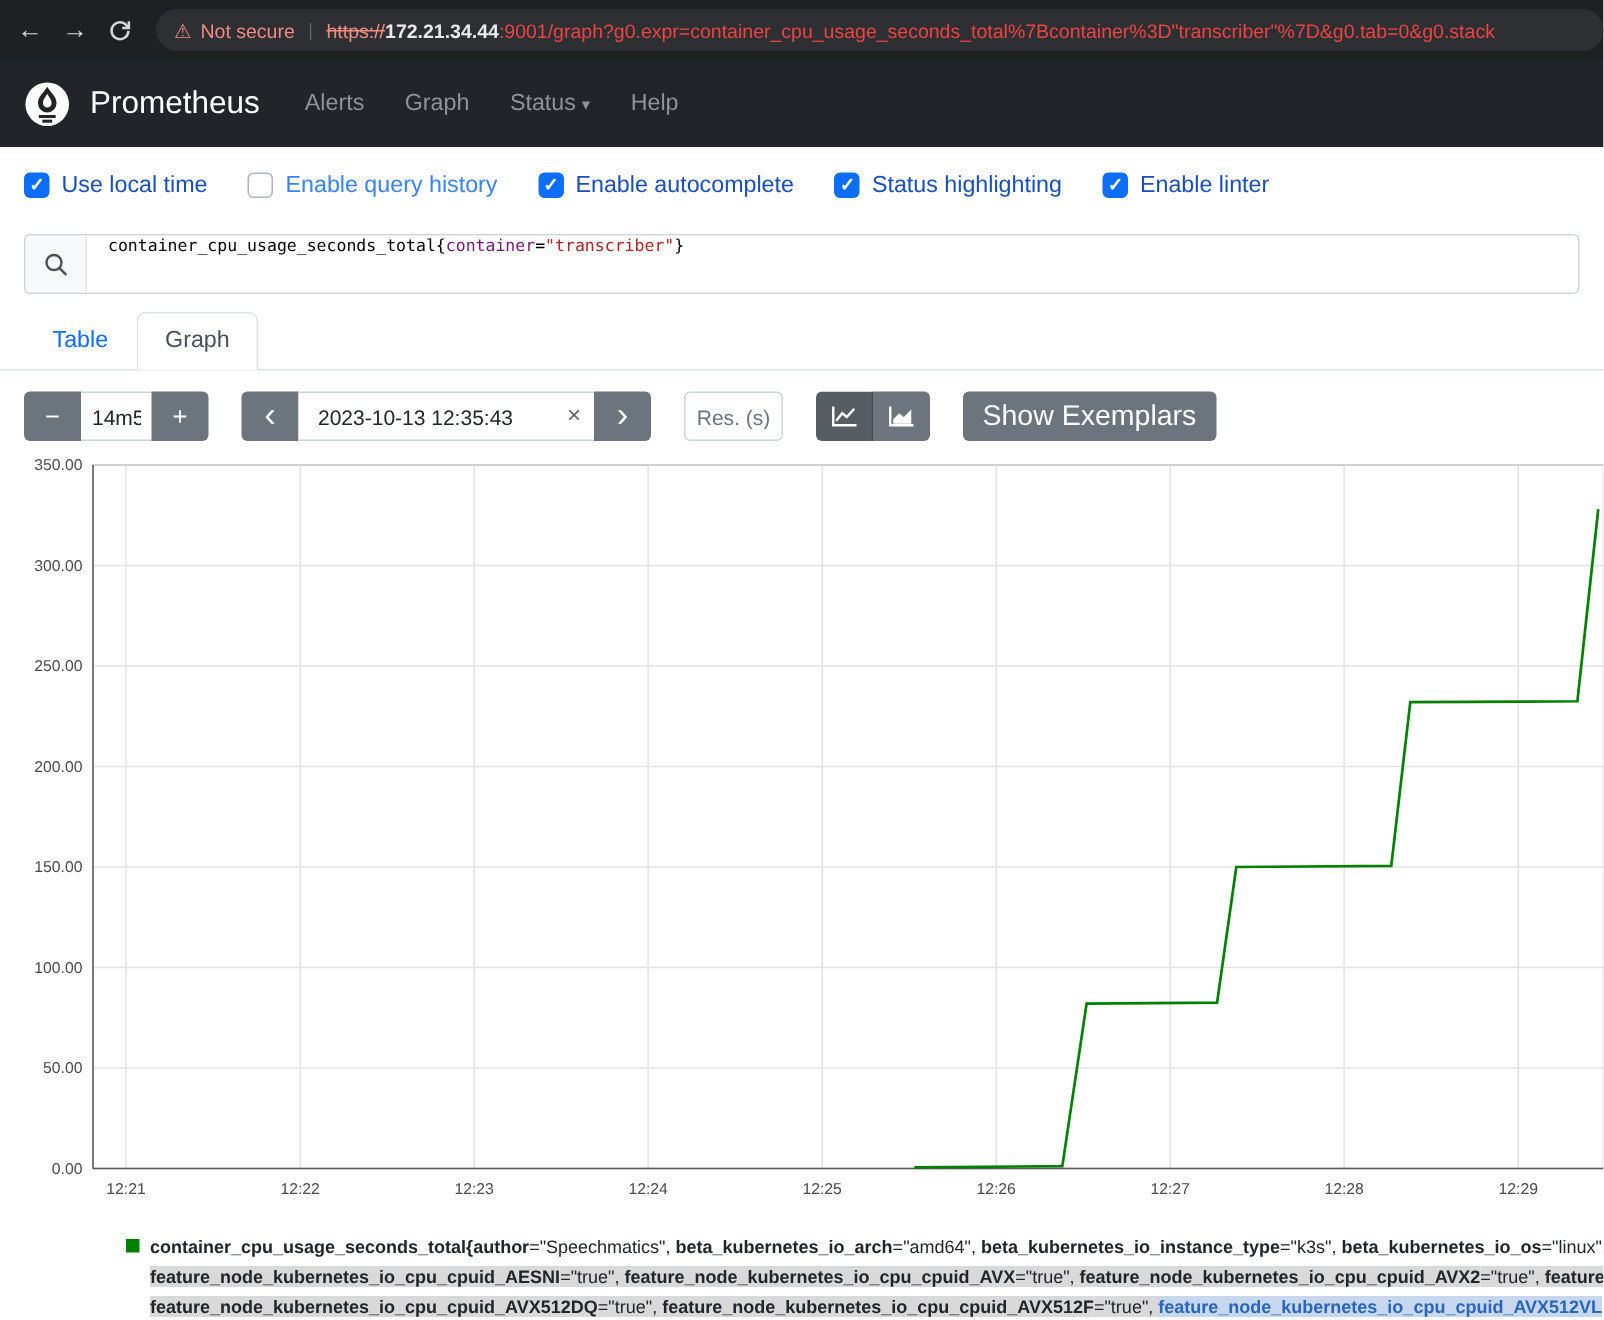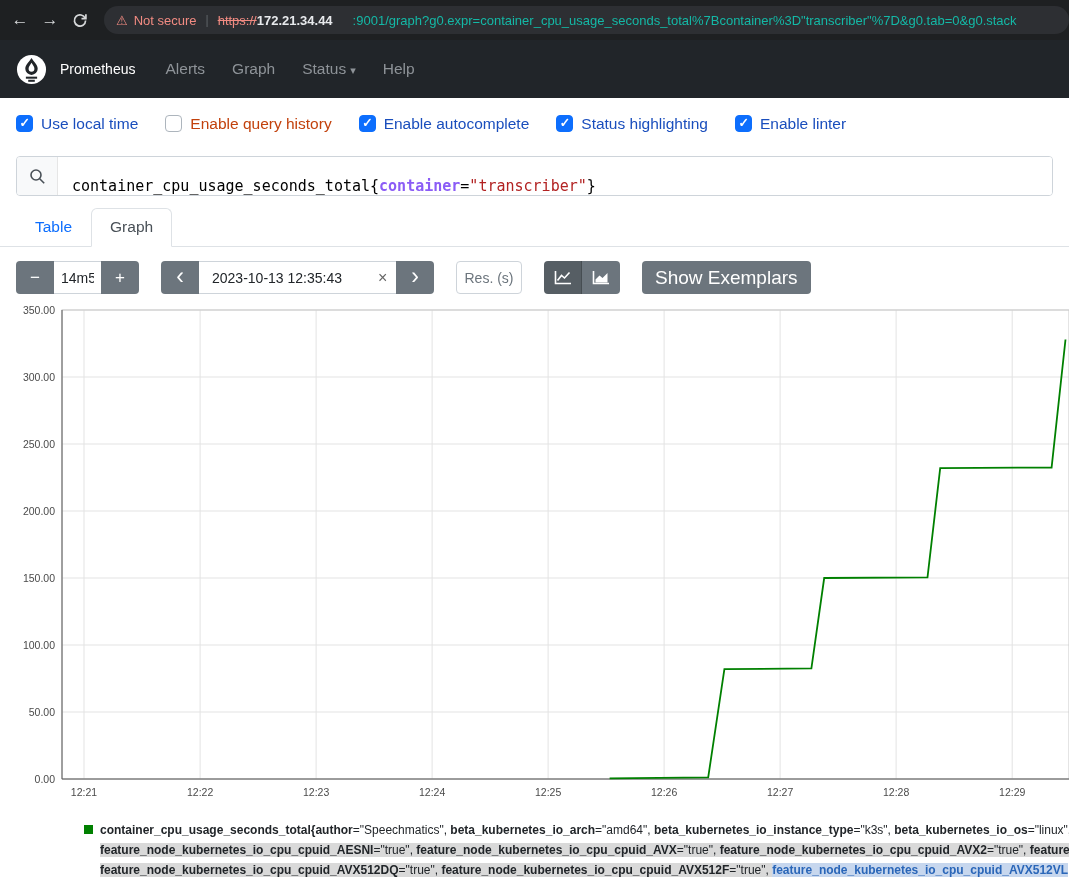--- a/index.html
+++ b/index.html
@@ -13,47 +13,47 @@
   .browser-bar { height:40px; background:#1e2022; display:flex; align-items:center; padding:0 0 0 6px; gap:2px; }
   .nav-icon-btn { width:28px; height:28px; border:none; background:transparent; color:#d6d8da;
     font-size:17px; display:flex; align-items:center; justify-content:center; border-radius:50%; padding:0; }
   .omnibox { flex:1; height:28px; background:#2d2f33; border-radius:14px; margin-left:8px;
     display:flex; align-items:center; padding:0 12px; overflow:hidden; white-space:nowrap; font-size:13px; }
   .warn-icon { color:#f28b82; font-size:13px; margin-right:6px; }
   .not-secure { color:#f28b82; margin-right:9px; }
   .url-divider { color:#5f6368; margin-right:9px; font-size:12px; }
   .url-protocol { color:#f28b82; text-decoration:line-through; }
   .url-host { color:#e8eaed; font-weight:700; }
-  .url-rest { color:#14b8a6;margin-left:20px; }
+  .url-rest { color:#ef4444; }
 
   
   .prom-navbar { height:58px; background:#212529; display:flex; align-items:center; padding:0 16px; }
-  .brand { color:#fff; font-size:14px; margin:0 30px 0 13px; }
+  .brand { color:#fff; font-size:21px; margin:0 30px 0 13px; }
   .nav-link { color:#8e9398; font-size:15.5px; margin-right:27px; }
   .nav-caret { font-size:11px; margin-left:4px; }
 
   
   .options-row { display:flex; align-items:center; gap:27px; padding:17px 16px 13px 16px; }
   .form-check { display:flex; align-items:flex-start; gap:8px; font-size:15.5px; }
   input.cb { appearance:none; -webkit-appearance:none; width:17px; height:17px; margin:0;
     border:1px solid #adb5bd; border-radius:4px; background:#fff; position:relative; }
   input.cb:checked { background:#0d6efd; border-color:#0d6efd; }
   input.cb:checked::after { content:"✓"; position:absolute; left:2.5px; top:0; color:#fff;
     font-size:12.5px; font-weight:700; line-height:15px; }
-  .opt-label { color:#c2410c; }
+  .opt-label { color:#3b82f6; }
   .opt-label.checked { color:#1a4ebd; }
 
   
   .query-box { margin:10px 16px 0 16px; height:40px; border:1px solid #ced4da; border-radius:4px;
     display:flex; overflow:hidden; }
   .query-addon { width:41px; background:#f8f9fa; border-right:1px solid #e6e6e6;
     display:flex; align-items:center; justify-content:center; }
-  .query-text { flex:1; display:flex; align-items:flex-end; padding:0 14px;
-    font-family:"DejaVu Sans Mono", monospace; font-size:15px; color:#000; white-space:pre; background:#fff; }
-  .q-label { color:#8b5cf6;font-weight:bold; }
+  .query-text { flex:1; display:flex; align-items:flex-start; padding:0 14px;
+    font-family:"DejaVu Sans Mono", monospace; font-size:11px; color:#000; white-space:pre; background:#fff; }
+  .q-label { color:#701a75; }
   .q-string { color:#b22222; }
 
   
   .tabs { margin-top:12px; padding-left:16px; border-bottom:1px solid #dee2e6; display:flex; }
   .tab { padding:9px 18px 10px 18px; font-size:15.5px; color:#0d6efd; margin-bottom:-1px;
     border:1px solid transparent; border-radius:6px 6px 0 0; cursor:pointer; }
   .tab.active { color:#495057; background:#fff; border-color:#dee2e6 #dee2e6 #fff #dee2e6; }
 
   
   .controls { display:flex; align-items:center; margin:14px 0 0 16px; gap:22px; height:33px; }

